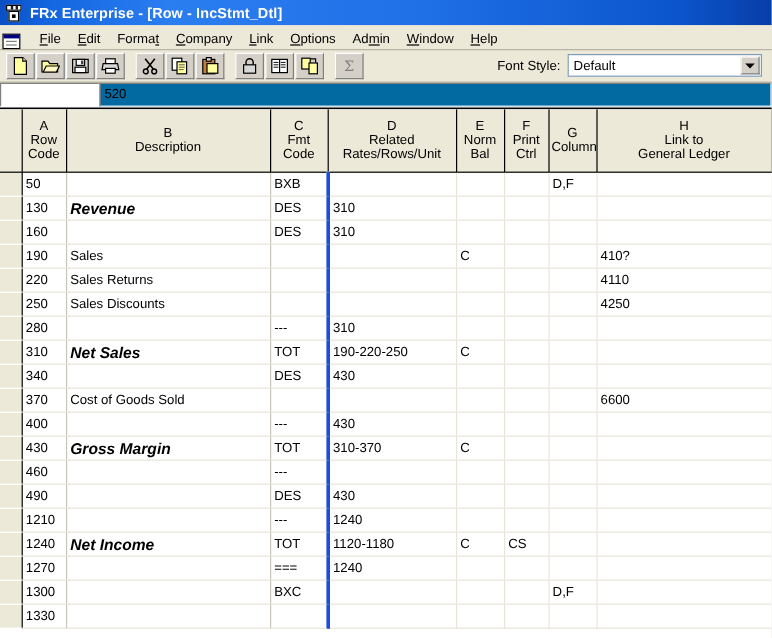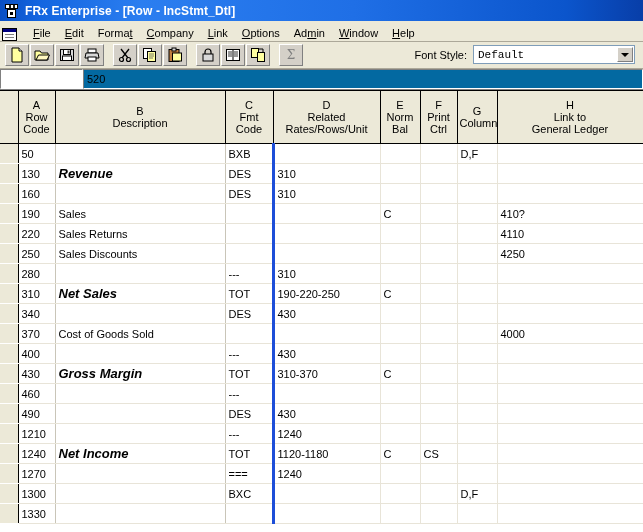--- a/index.html
+++ b/index.html
@@ -167,21 +167,20 @@
     border: 1px solid #7f9db9;
     box-sizing: border-box;
     display: flex;
     align-items: center;
     position: relative;
   }
   .fontstyle-value {
     font-size: 11px;
     padding-left: 4px;
     color: #000;
-    font-family: Liberation Mono, monospace;
   }
   .fontstyle-arrow {
     position: absolute;
     right: 1px; top: 1px;
     width: 16px; height: 15px;
     background: #d4d0c8;
     border-top: 1px solid #ffffff;
     border-left: 1px solid #ffffff;
     border-right: 1px solid #808080;
     border-bottom: 1px solid #808080;
@@ -599,21 +598,21 @@
           </tr>
           <tr>
             <td class="rowsel"></td>
             <td class="colA">370</td>
             <td class="colB">Cost of Goods Sold</td>
             <td class="colC"></td>
             <td class="colD"></td>
             <td class="colE"></td>
             <td class="colF"></td>
             <td class="colG"></td>
-            <td class="colH">4000</td>
+            <td class="colH">6600</td>
           </tr>
           <tr>
             <td class="rowsel"></td>
             <td class="colA">400</td>
             <td class="colB"></td>
             <td class="colC">---</td>
             <td class="colD">430</td>
             <td class="colE"></td>
             <td class="colF"></td>
             <td class="colG"></td>

